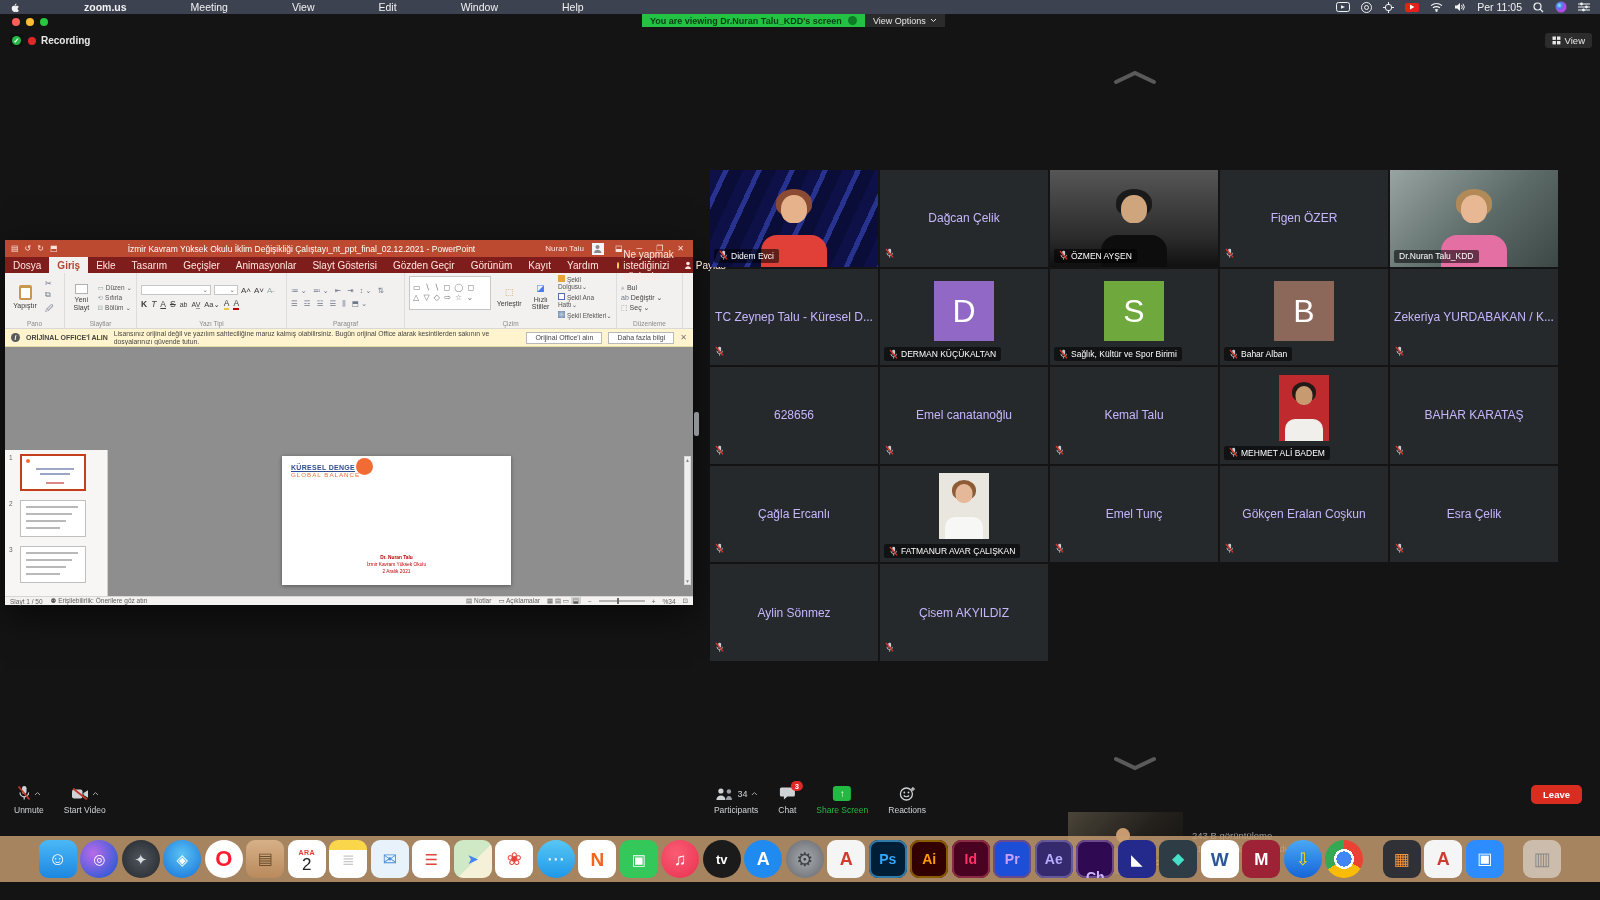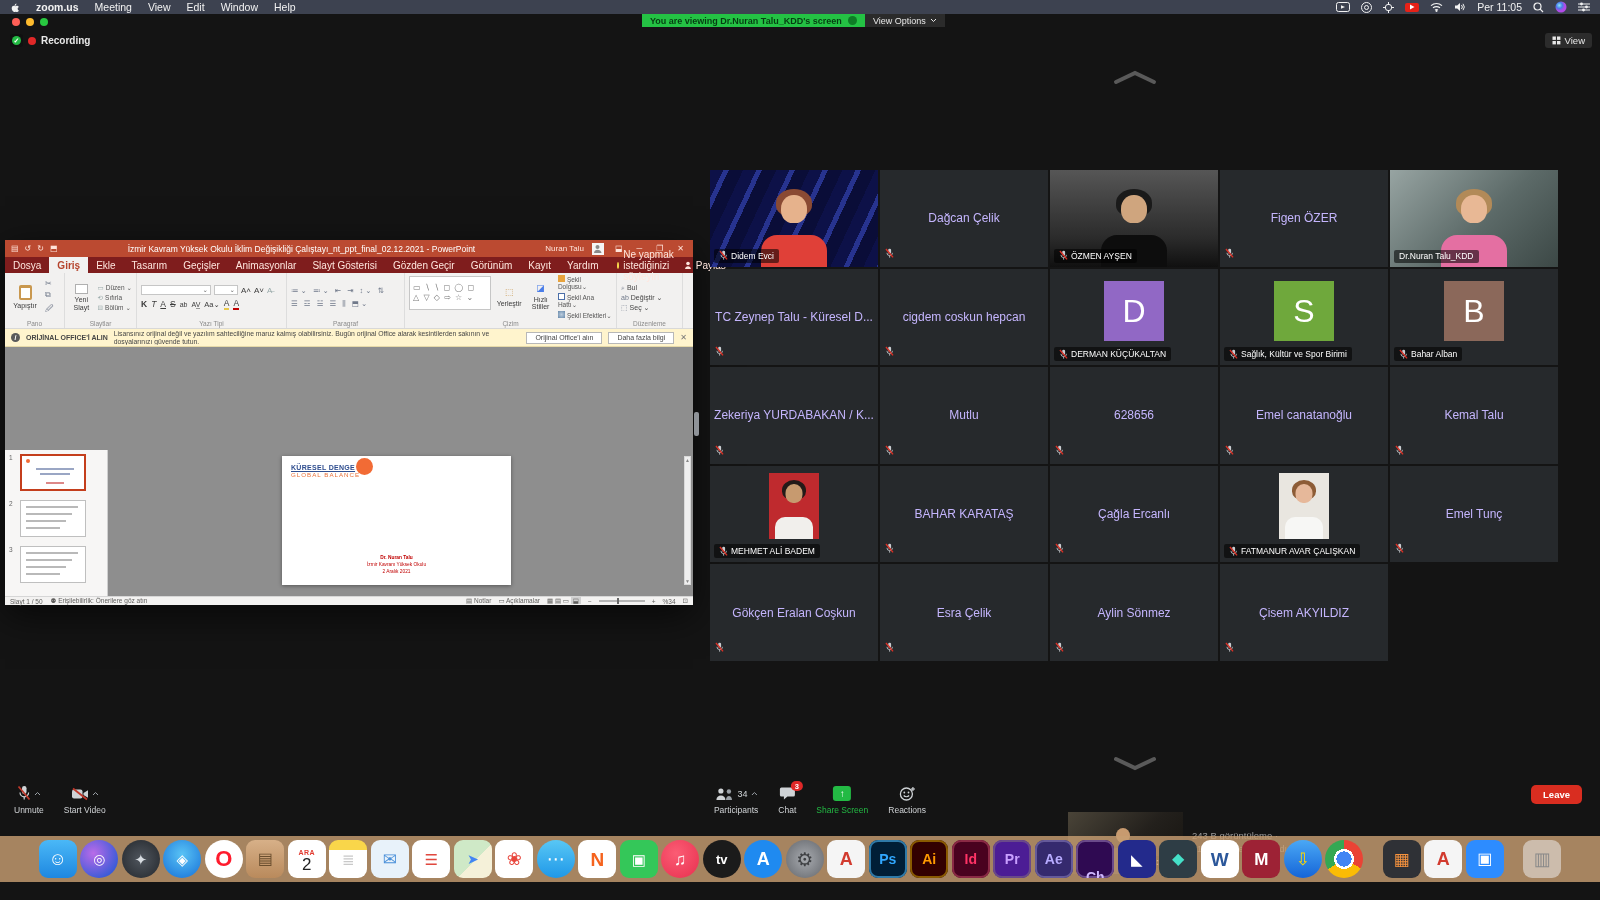--- a/index.html
+++ b/index.html
@@ -3,21 +3,21 @@
 <meta charset="utf-8">
 <style>
   * { margin:0; padding:0; box-sizing:border-box; }
   html,body { width:1600px; height:900px; background:#000; overflow:hidden;
     font-family:"Liberation Sans", sans-serif; -webkit-font-smoothing:antialiased; }
 
   
   #menubar { position:absolute; top:0; left:0; width:1600px; height:14px; background:#3d4250;
     display:flex; align-items:center; color:#f2f2f2; font-size:10.5px; padding:0 10px; z-index:40; }
   #menubar .mb-left { display:flex; align-items:center; gap:16px; }
-  .mb-item { cursor:default; }
+  .mb-item { cursor:default;margin-left:48px; }
   .mb-item.bold { font-weight:bold; }
   #menubar .mb-right { margin-left:auto; display:flex; align-items:center; gap:11px; }
   .mb-ic { display:inline-flex; align-items:center; }
   .yt-pill { background:#e62117; border-radius:2px; width:14px; height:9px; display:inline-flex; align-items:center; justify-content:center; }
 
   
   #zoomwin { position:absolute; top:14px; left:0; width:1600px; height:886px; background:#141414; }
   .tl { width:8px; height:8px; border-radius:50%; display:inline-block; }
   #traffic { position:absolute; left:12px; top:4px; display:flex; gap:6px; }
 
@@ -612,29 +612,20 @@
       <div class="tile">
         <div class="tname">TC Zeynep Talu - Küresel D...</div>
         <span class="cornermic"><svg width="9" height="11" viewBox="0 0 14 17">
             <rect x="5" y="1" width="4.5" height="8" rx="2.2" fill="#c9ccd0"></rect>
             <path d="M3 7.5a4.3 4.3 0 0 0 8.6 0" fill="none" stroke="#c9ccd0" stroke-width="1.3"></path>
             <line x1="7.2" y1="12" x2="7.2" y2="15" stroke="#c9ccd0" stroke-width="1.3"></line>
             <line x1="1.5" y1="1.5" x2="12.5" y2="14.5" stroke="#d93025" stroke-width="2.2"></line>
           </svg></span>
       </div>
       <div class="tile">
-        <div class="tname">cigdem coskun hepcan</div>
-        <span class="cornermic"><svg width="9" height="11" viewBox="0 0 14 17">
-            <rect x="5" y="1" width="4.5" height="8" rx="2.2" fill="#c9ccd0"></rect>
-            <path d="M3 7.5a4.3 4.3 0 0 0 8.6 0" fill="none" stroke="#c9ccd0" stroke-width="1.3"></path>
-            <line x1="7.2" y1="12" x2="7.2" y2="15" stroke="#c9ccd0" stroke-width="1.3"></line>
-            <line x1="1.5" y1="1.5" x2="12.5" y2="14.5" stroke="#d93025" stroke-width="2.2"></line>
-          </svg></span>
-      </div>
-      <div class="tile">
         <div class="lsq" style="background:#9168c5">D</div>
         <div class="tlabel">
           <svg width="9" height="11" viewBox="0 0 14 17">
             <rect x="5" y="1" width="4.5" height="8" rx="2.2" fill="#c9ccd0"></rect>
             <path d="M3 7.5a4.3 4.3 0 0 0 8.6 0" fill="none" stroke="#c9ccd0" stroke-width="1.3"></path>
             <line x1="7.2" y1="12" x2="7.2" y2="15" stroke="#c9ccd0" stroke-width="1.3"></line>
             <line x1="1.5" y1="1.5" x2="12.5" y2="14.5" stroke="#d93025" stroke-width="2.2"></line>
           </svg>
           <span>DERMAN KÜÇÜKALTAN</span>
         </div>
@@ -658,29 +649,20 @@
             <rect x="5" y="1" width="4.5" height="8" rx="2.2" fill="#c9ccd0"></rect>
             <path d="M3 7.5a4.3 4.3 0 0 0 8.6 0" fill="none" stroke="#c9ccd0" stroke-width="1.3"></path>
             <line x1="7.2" y1="12" x2="7.2" y2="15" stroke="#c9ccd0" stroke-width="1.3"></line>
             <line x1="1.5" y1="1.5" x2="12.5" y2="14.5" stroke="#d93025" stroke-width="2.2"></line>
           </svg>
           <span>Bahar Alban</span>
         </div>
       </div>
       <div class="tile">
         <div class="tname">Zekeriya YURDABAKAN / K...</div>
-        <span class="cornermic"><svg width="9" height="11" viewBox="0 0 14 17">
-            <rect x="5" y="1" width="4.5" height="8" rx="2.2" fill="#c9ccd0"></rect>
-            <path d="M3 7.5a4.3 4.3 0 0 0 8.6 0" fill="none" stroke="#c9ccd0" stroke-width="1.3"></path>
-            <line x1="7.2" y1="12" x2="7.2" y2="15" stroke="#c9ccd0" stroke-width="1.3"></line>
-            <line x1="1.5" y1="1.5" x2="12.5" y2="14.5" stroke="#d93025" stroke-width="2.2"></line>
-          </svg></span>
-      </div>
-      <div class="tile">
-        <div class="tname">Mutlu</div>
         <span class="cornermic"><svg width="9" height="11" viewBox="0 0 14 17">
             <rect x="5" y="1" width="4.5" height="8" rx="2.2" fill="#c9ccd0"></rect>
             <path d="M3 7.5a4.3 4.3 0 0 0 8.6 0" fill="none" stroke="#c9ccd0" stroke-width="1.3"></path>
             <line x1="7.2" y1="12" x2="7.2" y2="15" stroke="#c9ccd0" stroke-width="1.3"></line>
             <line x1="1.5" y1="1.5" x2="12.5" y2="14.5" stroke="#d93025" stroke-width="2.2"></line>
           </svg></span>
       </div>
       <div class="tile">
         <div class="tname">628656</div>
         <span class="cornermic"><svg width="9" height="11" viewBox="0 0 14 17">
@@ -966,21 +948,21 @@
       </div>
       <div class="dicon" style="background: rgb(0, 30, 54); box-shadow: rgb(47, 122, 168) 0px 0px 0px 2px inset;">
         <span class="dglyph" style="color:#31a8ff;font-size:14px;font-weight:bold;">Ps</span>
       </div>
       <div class="dicon" style="background: rgb(51, 0, 0); box-shadow: rgb(138, 90, 0) 0px 0px 0px 2px inset;">
         <span class="dglyph" style="color:#ff9a00;font-size:14px;font-weight:bold;">Ai</span>
       </div>
       <div class="dicon" style="background: rgb(73, 2, 31); box-shadow: rgb(138, 42, 69) 0px 0px 0px 2px inset;">
         <span class="dglyph" style="color:#ff3366;font-size:14px;font-weight:bold;">Id</span>
       </div>
-      <div class="dicon" style="background: #4c1d95; box-shadow: rgb(106, 74, 138) 0px 0px 0px 2px inset;">
+      <div class="dicon" style="background: #1d4ed8; box-shadow: rgb(106, 74, 138) 0px 0px 0px 2px inset;">
         <span class="dglyph" style="color:#c9a0ff;font-size:14px;font-weight:bold;">Pr</span>
       </div>
       <div class="dicon" style="background: rgb(53, 42, 110); box-shadow: rgb(101, 90, 154) 0px 0px 0px 2px inset;">
         <span class="dglyph" style="color:#b7abff;font-size:14px;font-weight:bold;">Ae</span>
       </div>
       <div class="dicon" style="background: rgb(47, 10, 82); box-shadow: rgb(106, 74, 138) 0px 0px 0px 2px inset;">
         <span class="dglyph" style="color:#d0b8ff;font-size:14px;font-weight:bold;margin-top:35px;">Ch</span>
       </div>
       <div class="dicon" style="background: rgb(35, 42, 140);">
         <span class="dglyph" style="color:#ffffff;font-size:15px;">◣</span>

